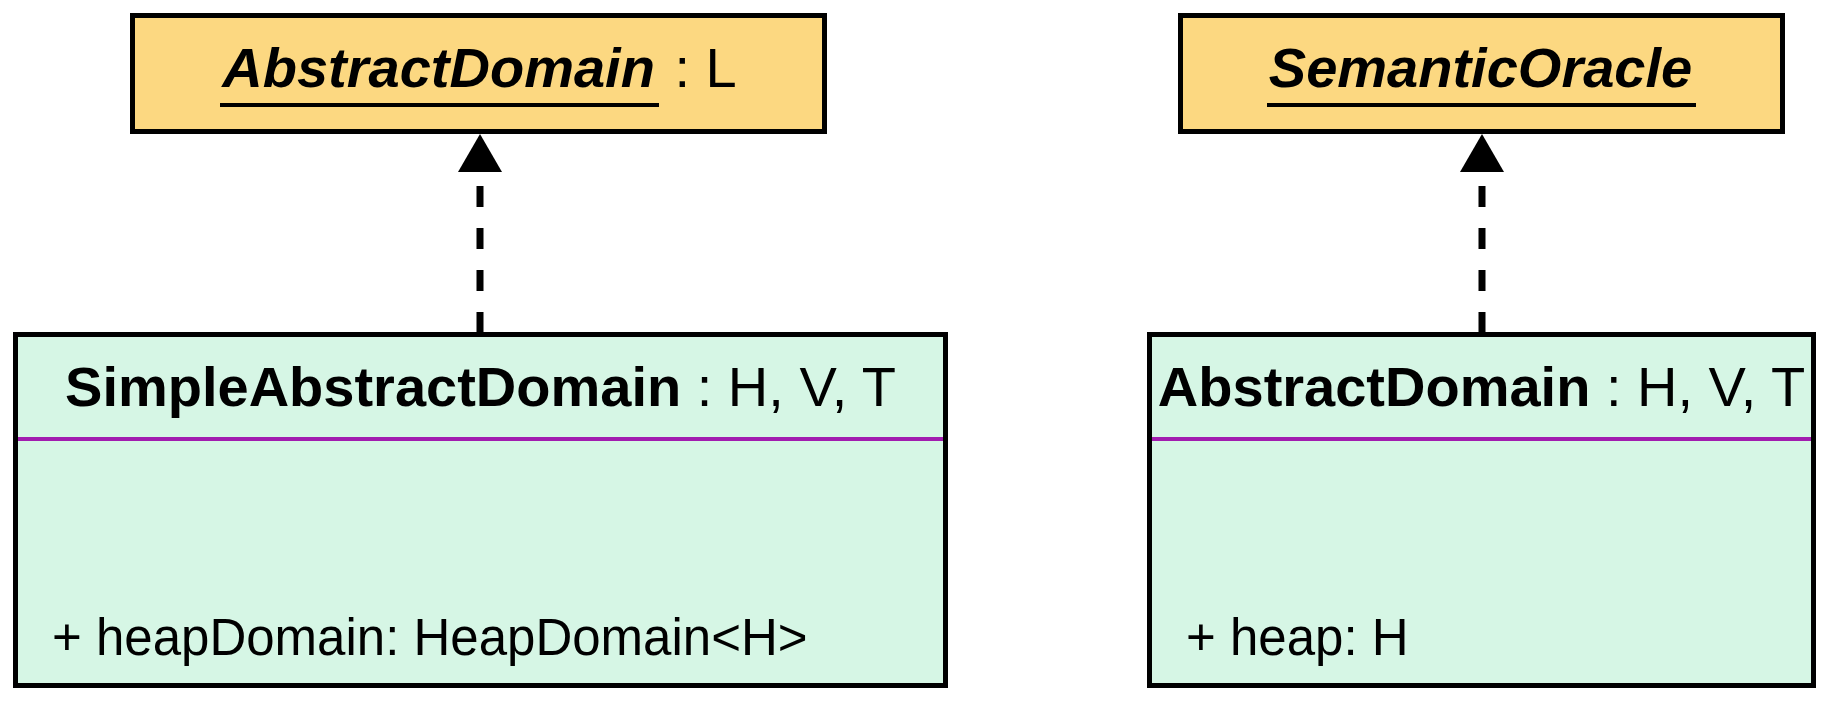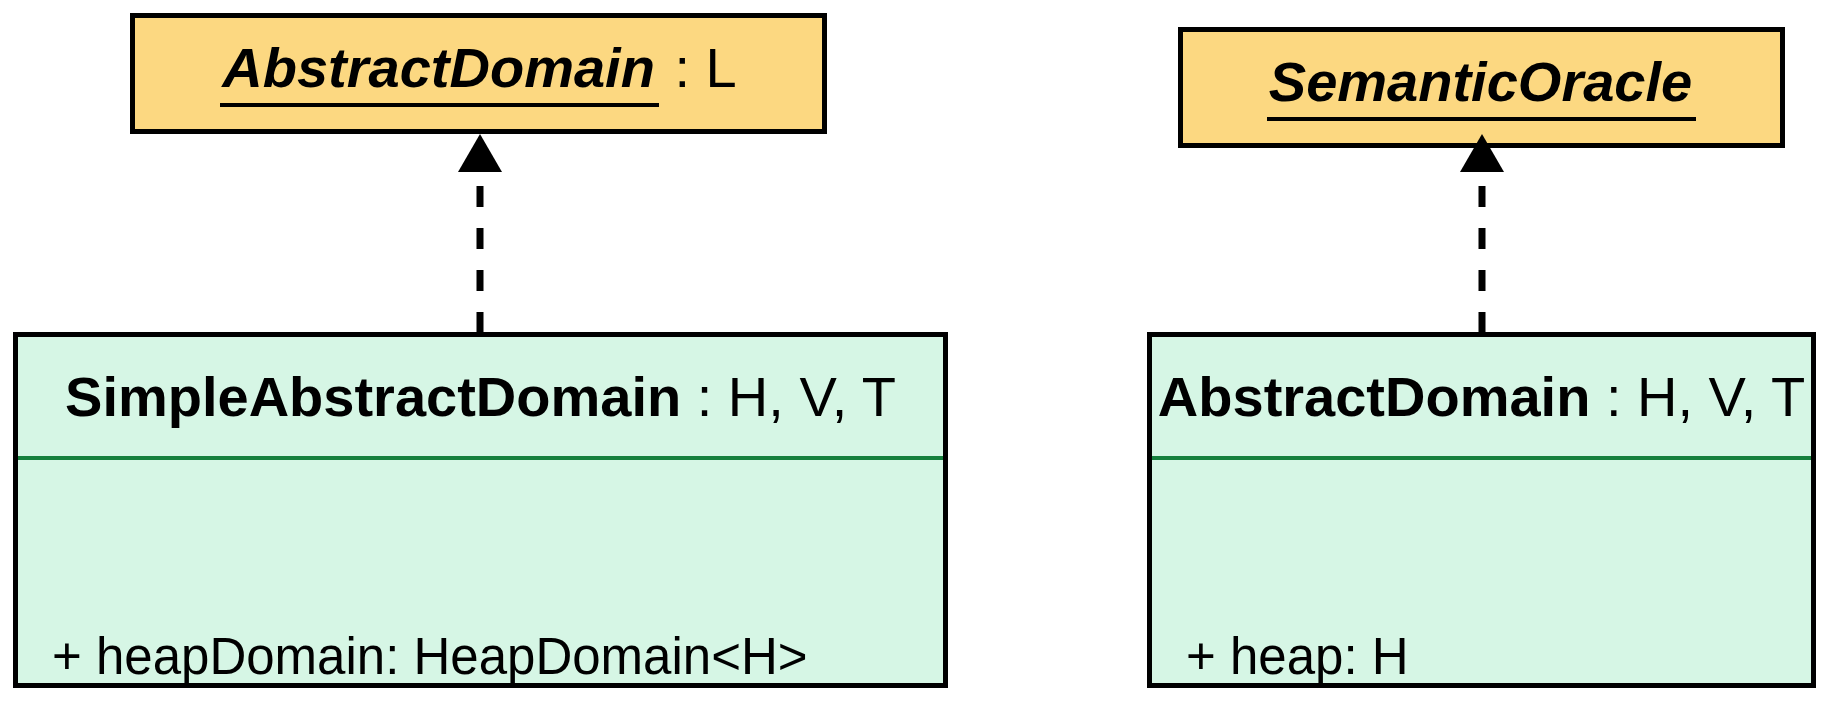--- a/index.html
+++ b/index.html
@@ -24,21 +24,21 @@
   .uml-title {
     display: flex;
     align-items: center;
     justify-content: center;
     width: 100%;
     font-size: 56px;
     font-weight: bold;
     line-height: 1;
   }
   .interface .uml-title { height: 100%; }
-  .impl .uml-title { height: 123px; border-bottom: 4px solid #15803d; }
+  .impl .uml-title { height: 104px; border-bottom: 4px solid #a21caf; }
 
   .title-line { white-space: pre; }
 
   .iname { display: inline-block; }
   .interface .iname {
     font-style: italic;
     border-bottom: 4px solid #000;
     padding: 0 4px 7px 2px;
   }
   .tparams {
@@ -60,21 +60,21 @@
 <body>
 
 <div class="canvas">
 
   <div class="uml-class interface" style="left:130px; top:13px; width:697px; height:121px;">
     <div class="uml-title">
       <div class="title-line"><span class="iname">AbstractDomain</span><span class="tparams"> : L</span></div>
     </div>
   </div>
 
-  <div class="uml-class interface" style="left:1178px; top:27px; width:607px; height:121px;">
+  <div class="uml-class interface" style="left:1178px; top:13px; width:607px; height:121px;">
     <div class="uml-title">
       <div class="title-line"><span class="iname">SemanticOracle</span><span class="tparams"></span></div>
     </div>
   </div>
 
   <svg class="arrow" style="left:450px; top:134px;" width="60" height="199" viewBox="0 0 60 199">
     <line x1="30" y1="52" x2="30" y2="199" stroke="#000" stroke-width="7" stroke-dasharray="21 21"></line>
     <polygon points="30,0 8,38 52,38" fill="#000"></polygon>
   </svg>
 

